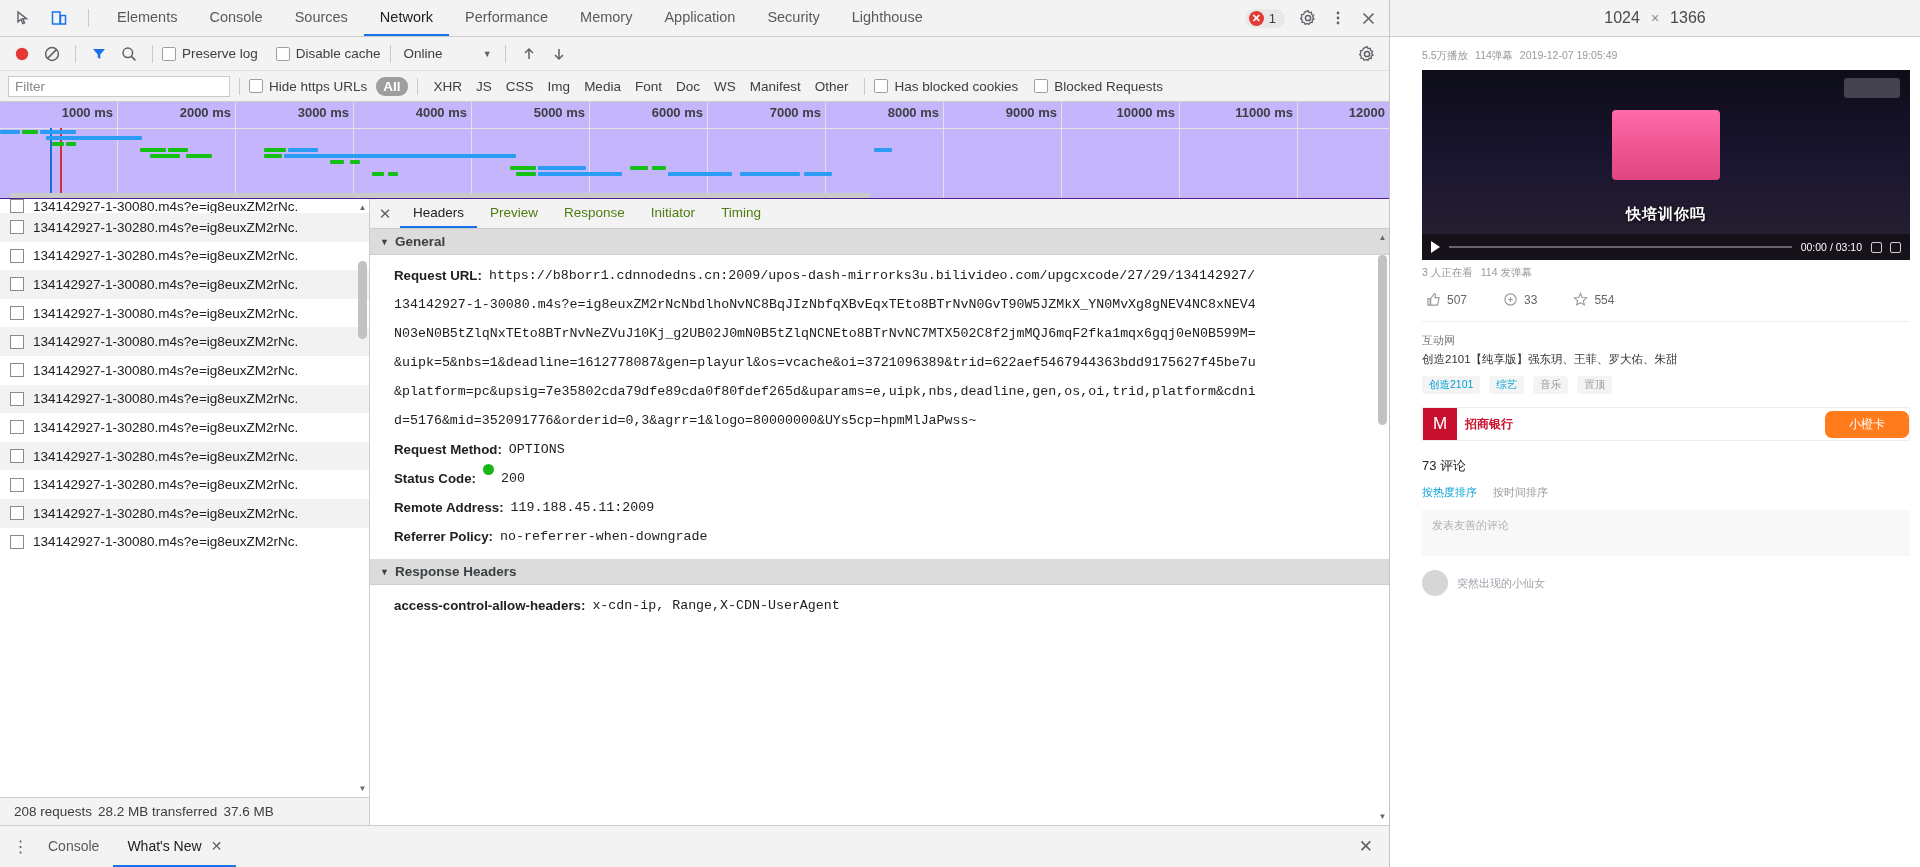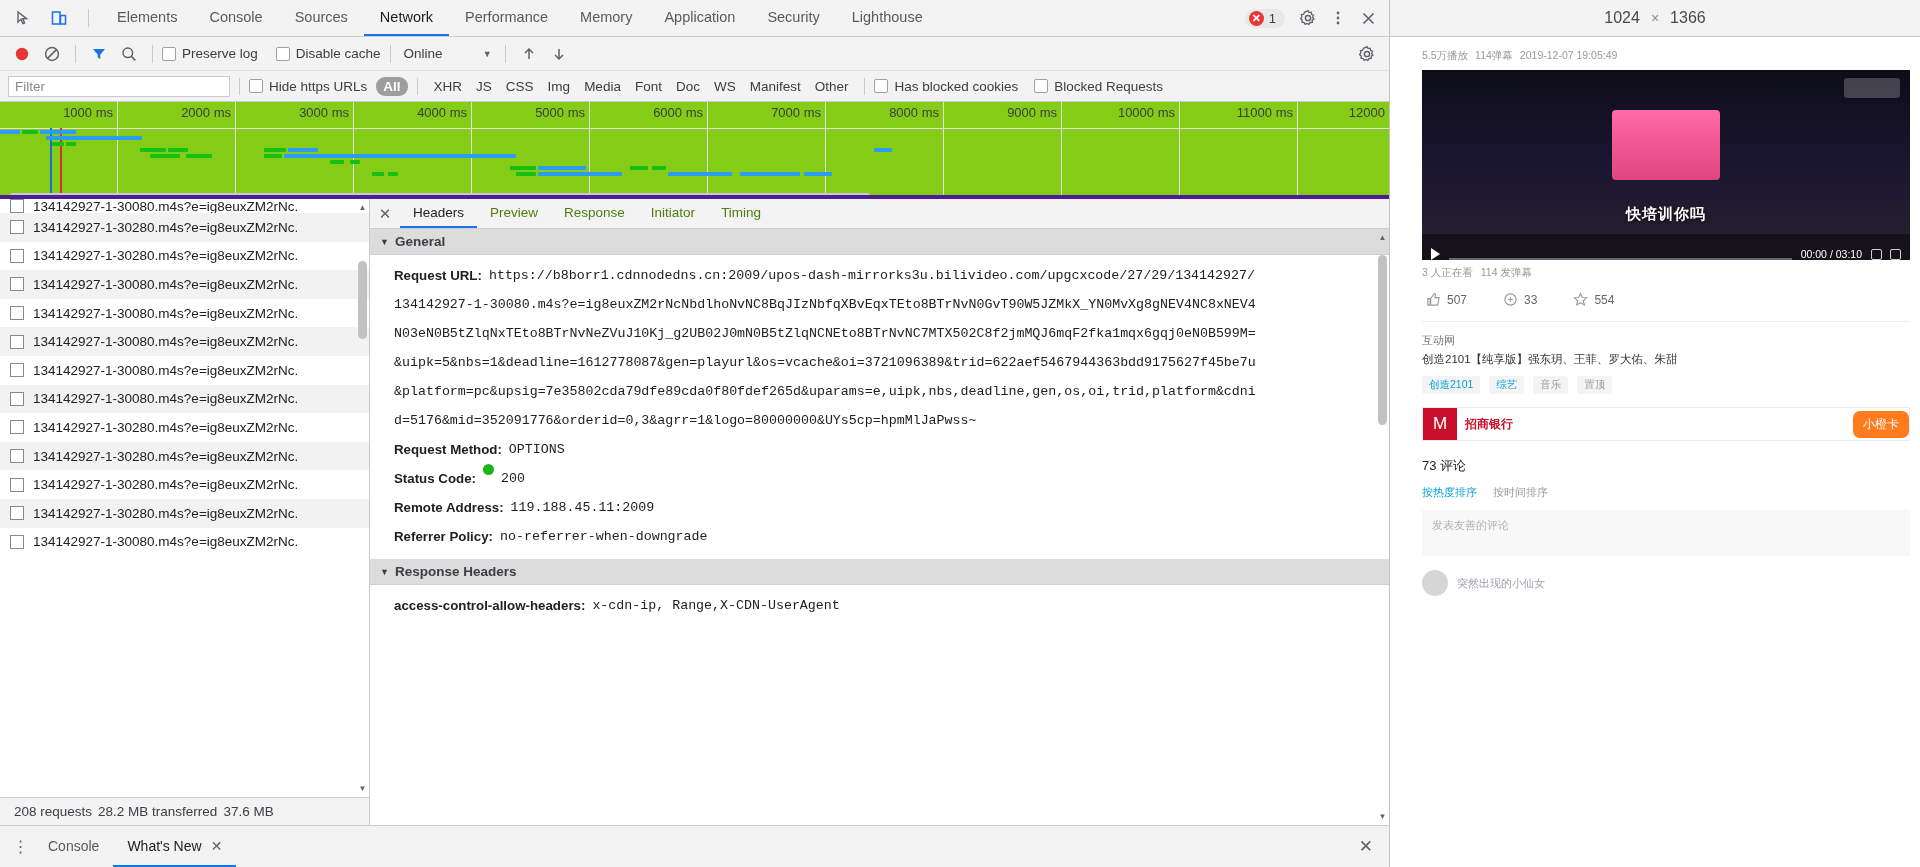--- a/index.html
+++ b/index.html
@@ -96,22 +96,22 @@
   .fr-sep { width: 1px; height: 17px; background: #cacaca; margin: 0 9px; }
   .ftype {
     font-size: 13.5px; color: #3c4043; cursor: pointer;
     padding: 2px 7px; border-radius: 9px; white-space: nowrap;
   }
   .ftype.on { background: #9e9e9e; color: #fff; font-weight: bold; }
 
   
   .overview {
     height: 97px; min-height: 97px;
-    background: #84cc16; position: relative;
-    border-bottom: 4px solid #4c1d95; overflow: hidden;
+    background: #c4b5fd; position: relative;
+    border-bottom: 1px solid #4c1d95; overflow: hidden; font-weight: bold;
   }
   .ruler { position: absolute; inset: 0; }
   .rtick { position: absolute; top: 0; bottom: 0; border-right: 1px solid #e2e2e2; }
   .rlabel {
     position: absolute; top: 3px; font-size: 13px; color: #3c4043;
     transform: translateX(-100%); padding-right: 5px; white-space: nowrap;
   }
   .rulerline { position: absolute; left: 0; right: 0; top: 26px; height: 1px; background: #e2e2e2; }
   .bar { position: absolute; height: 4px; border-radius: 1px; }
   .bar.b { background: #2b9cf4; }
@@ -258,21 +258,21 @@
     width: 108px; height: 70px; border-radius: 4px;
     background: linear-gradient(#ff6aa8, #e0457f);
   }
   .pl-sub {
     position: absolute; left: 0; right: 0; bottom: 36px; text-align: center;
     color: #fff; font-size: 15px; font-weight: bold; letter-spacing: 1px;
     text-shadow: 0 1px 3px #000;
   }
   .pl-ctrl {
     position: absolute; left: 0; right: 0; bottom: 0; height: 26px;
-    display: flex; align-items: flex-end; gap: 9px; padding: 0 9px;
+    display: flex; align-items: center; gap: 9px; padding: 0 9px;
     background: rgba(0,0,0,.45); color: #fff; font-size: 10.5px;
   }
   .pl-play {
     width: 0; height: 0; border-left: 9px solid #fff;
     border-top: 6px solid transparent; border-bottom: 6px solid transparent;
   }
   .pl-bar { flex: 1; height: 2px; background: rgba(255,255,255,.35); }
   .pl-right { margin-left: auto; display: flex; gap: 8px; }
   .pl-sq { width: 11px; height: 11px; border: 1px solid rgba(255,255,255,.8); border-radius: 2px; }
   .watchrow {
@@ -294,21 +294,21 @@
   .adbar {
     margin-top: 13px; height: 34px; display: flex; align-items: center;
     background: #fff; border: 1px solid #eee; overflow: hidden;
   }
   .ad-logo {
     width: 34px; height: 34px; min-width: 34px;
     background: #c8102e; color: #fff; font-size: 17px;
     display: flex; align-items: center; justify-content: center;
   }
   .ad-txt { font-size: 12px; color: #c8102e; font-weight: bold; padding: 0 8px; white-space: nowrap; }
-  .ad-or { margin-left: auto; background: #ff7b1c; color: #fff; font-size: 12px; padding: 5px 10px; white-space: nowrap; border-radius: 7px; }
+  .ad-or { margin-left: auto; background: #ff7b1c; color: #fff; font-size: 12px; padding: 5px 24px; white-space: nowrap; border-radius: 7px; }
   .cmt-count { font-size: 13px; color: #222; margin-top: 16px; }
   .cmt-sort { display: flex; gap: 16px; margin-top: 10px; font-size: 11px; color: #00a1d6; }
   .cmt-sort .off { color: #999; }
   .cmt-input {
     margin-top: 10px; height: 46px; background: #f8f8f8;
     font-size: 11px; color: #b0b0b0; padding: 8px 10px;
   }
   .cmt-row { display: flex; align-items: center; gap: 9px; margin-top: 14px; font-family: Liberation Serif, serif; }
   .avatar { width: 26px; height: 26px; border-radius: 50%; background: #d6d6d6; }
   .cmt-name { font-size: 11px; color: #9a9fa8; }

